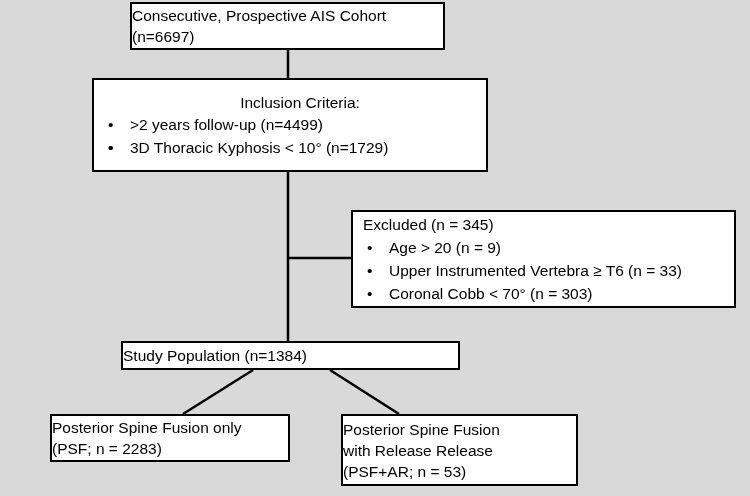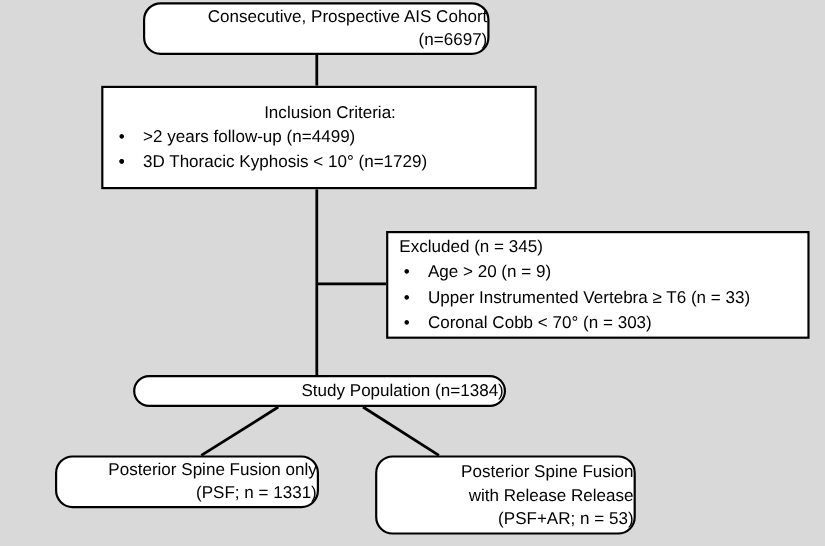--- a/index.html
+++ b/index.html
@@ -26,23 +26,22 @@
     background: #ffffff;
     border: 2px solid #000000;
     color: #000000;
     font-size: 15.5px;
     line-height: 21px;
     display: flex;
     flex-direction: column;
     justify-content: center;
   }
   .box.center {
-    align-items: flex-end;
+    align-items: flex-start;
     text-align: center;
-    border-radius: 16px;
   }
   .box-title {
     text-align: center;
     white-space: nowrap;
     padding-left: 20px;
   }
   .box-line {
     white-space: nowrap;
   }
   ul.bullets {
@@ -129,27 +128,27 @@
         <span class="dot">•</span>
         <span>Upper Instrumented Vertebra ≥ T6 (n = 33)</span>
       </li>
       <li>
         <span class="dot">•</span>
         <span>Coronal Cobb &lt; 70° (n = 303)</span>
       </li>
     </ul>
   </div>
 
-  <div class="box center" style="left:121px; top:341px; width:339px; height:29px;padding-left:10px;">
+  <div class="box center" style="left:121px; top:341px; width:339px; height:29px;">
     <div class="box-line">Study Population (n=1384)</div>
   </div>
 
   <div class="box center" style="left:6px; top:414px; width:240px; height:48px;margin-left:44px;">
     <div class="box-line">Posterior Spine Fusion only</div>
-    <div class="box-line">(PSF; n = 1331)</div>
+    <div class="box-line">(PSF; n = 2283)</div>
   </div>
 
   <div class="box center" style="left:341px; top:414px; width:237px; height:72px;">
     <div class="box-line">Posterior Spine Fusion</div>
     <div class="box-line">with Release Release</div>
     <div class="box-line">(PSF+AR; n = 53)</div>
   </div>
 
 </div>
 

